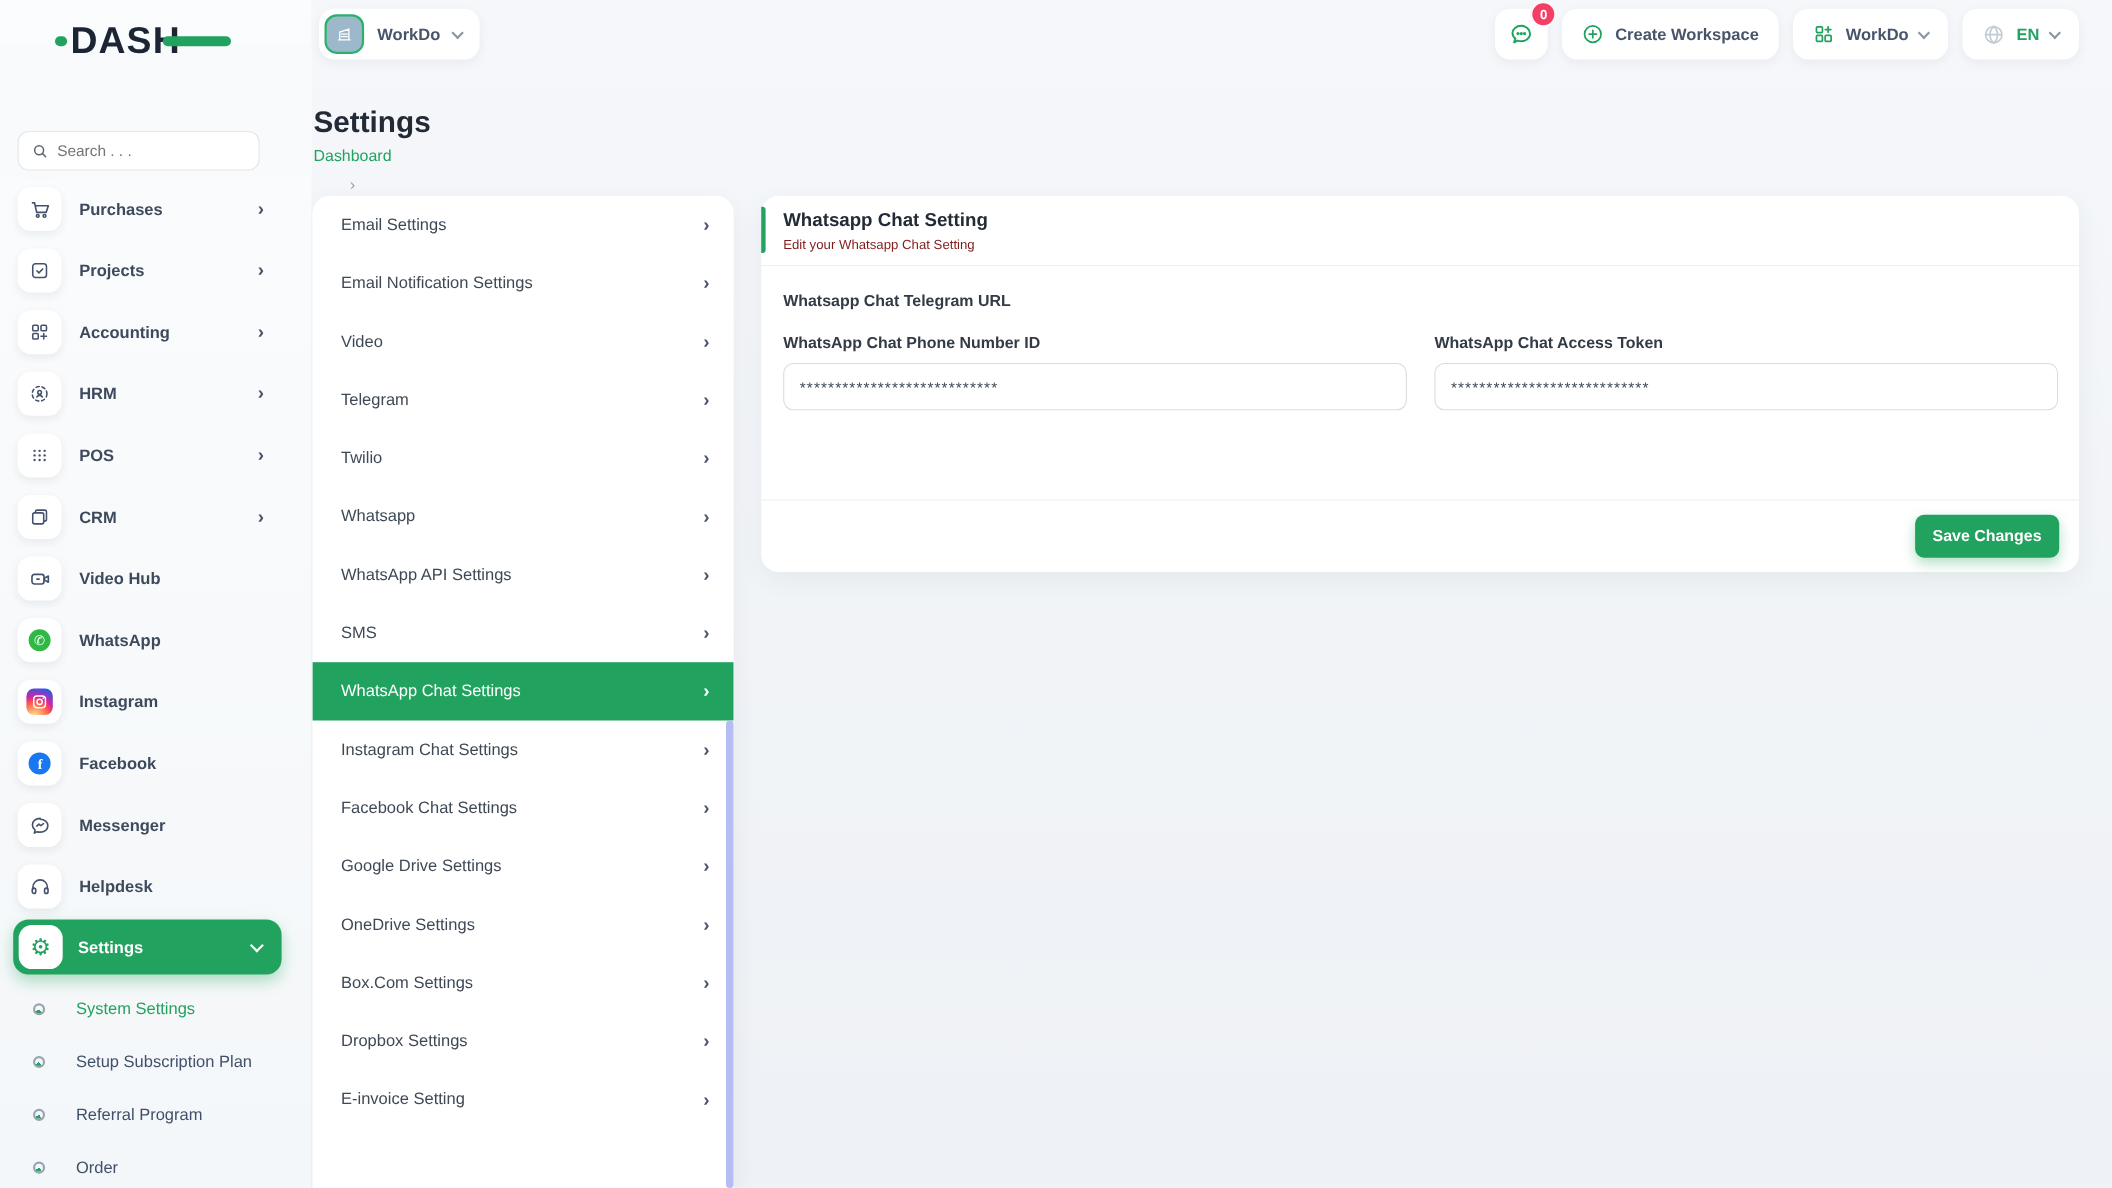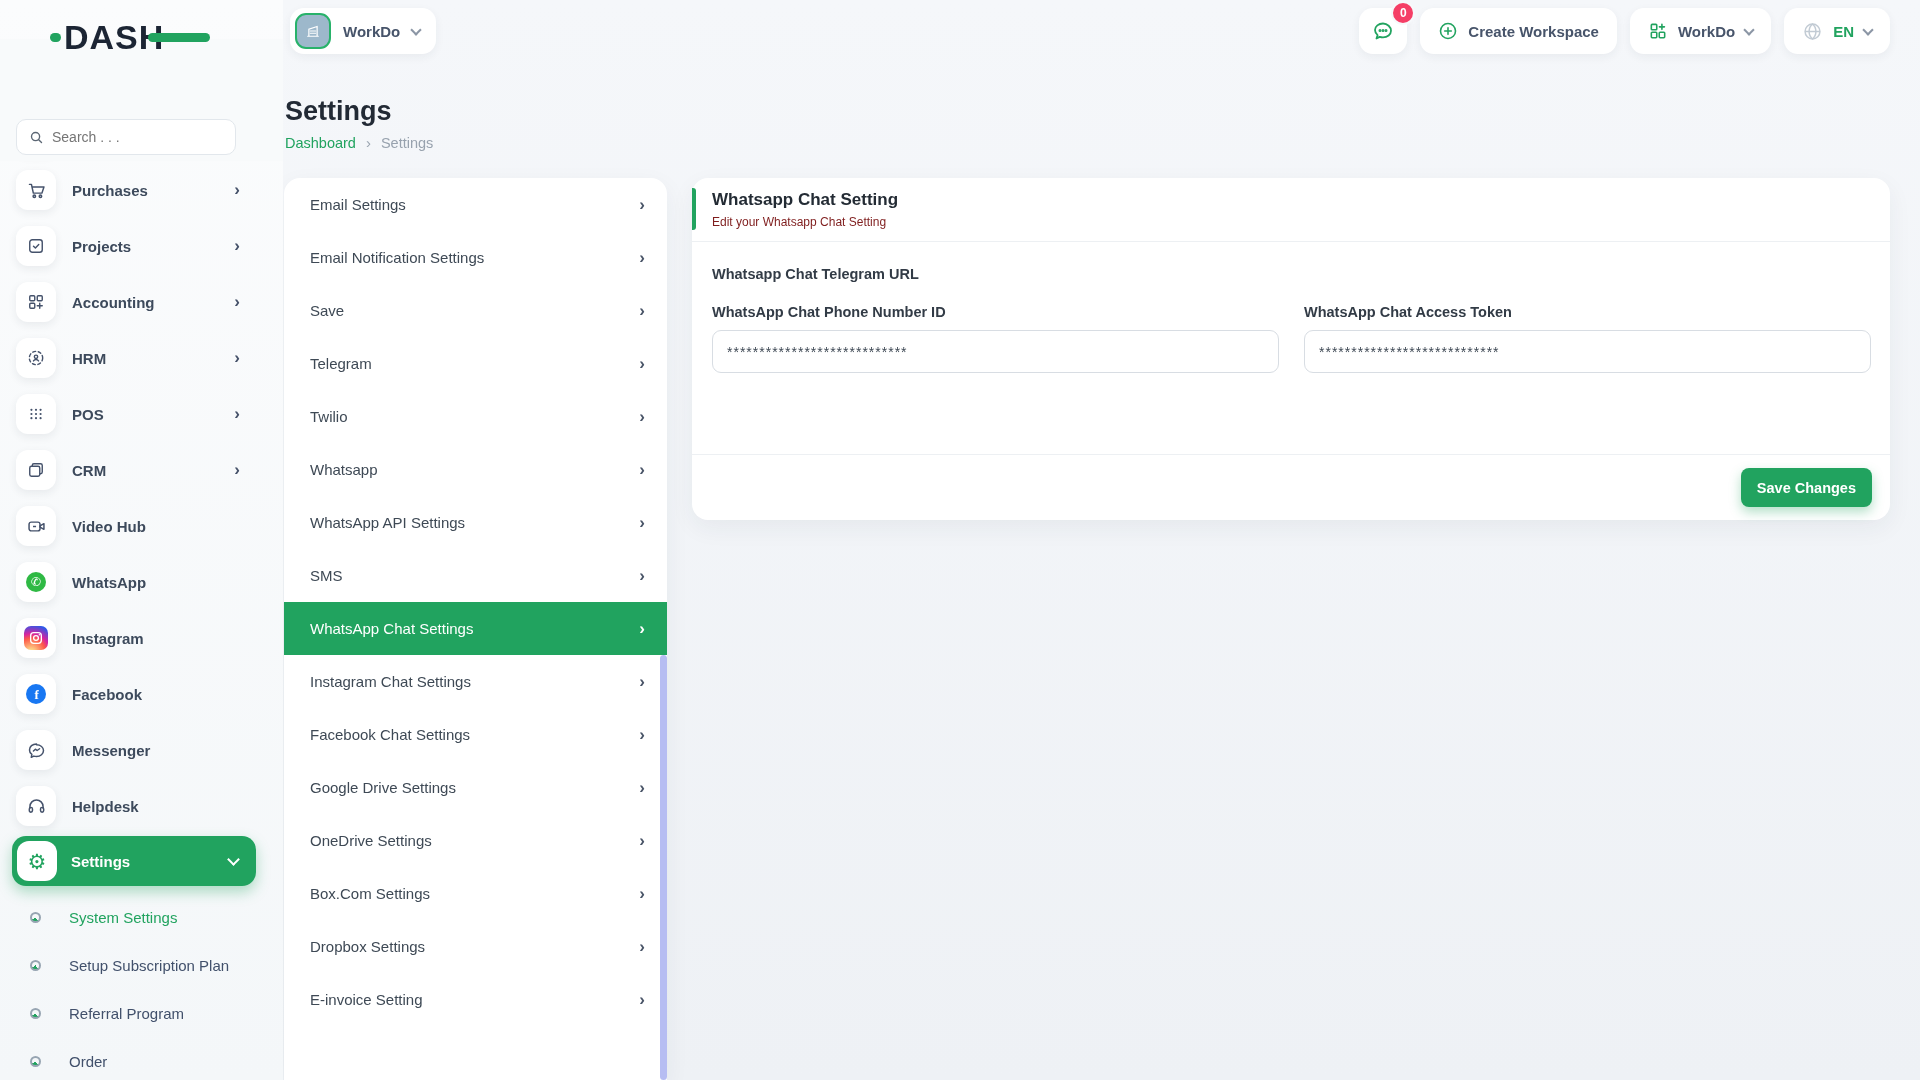--- a/index.html
+++ b/index.html
@@ -57,21 +57,21 @@
   .chat-badge { position:absolute; top:-7px; right:-8px; min-width:24px; height:24px; border-radius:50%;
                 background:#f53e66; color:#fff; font-size:12px; font-weight:700; display:flex;
                 align-items:center; justify-content:center; border:2px solid #f7f9fb; }
   .top-pill { height:46px; background:#fff; border-radius:14px; box-shadow:0 3px 10px rgba(35,48,68,.06);
               display:flex; align-items:center; gap:10px; padding:0 18px; cursor:pointer; }
   .top-pill .lbl { font-size:15px; font-weight:600; color:#47546a; }
   .lbl-green { font-size:15px; font-weight:700; color:#21a35f; }
 
   
   .page-title { position:absolute; left:285px; top:96px; font-size:27px; font-weight:700; color:#222a35; }
-  .breadcrumb { position:absolute; left:285px; top:134px; font-size:14.5px; display:flex; align-items:center; gap:10px; }
+  .breadcrumb { position:absolute; left:285px; top:134px; font-size:14.5px; display:flex; align-items:center; gap:10px;flex-direction:column; }
   .bc-link { color:#21a35f; cursor:pointer; }
   .bc-sep { color:#9aa4b0; font-size:15px; }
   .bc-sep::before { content:"\203A"; }
   .bc-current { color:#98a2ae; }
 
   
   .nav-card { position:absolute; left:284px; top:178px; width:383px; height:902px; background:#fff;
               border-radius:16px 16px 0 0; box-shadow:0 8px 24px rgba(35,48,68,.06); overflow:hidden; }
   .nav-item { position:relative; height:53px; display:flex; align-items:center; padding:0 22px 0 26px; cursor:pointer; }
   .nav-item .nlabel { flex:1; font-size:15px; font-weight:400; color:#3e4955; }
@@ -383,21 +383,21 @@
   <aside class="nav-card">
     <div class="nav-item">
         <span class="nlabel">Email Settings</span>
         <span class="nchev chev-r"></span>
       </div>
     <div class="nav-item">
         <span class="nlabel">Email Notification Settings</span>
         <span class="nchev chev-r"></span>
       </div>
     <div class="nav-item">
-        <span class="nlabel">Save</span>
+        <span class="nlabel">Video</span>
         <span class="nchev chev-r"></span>
       </div>
     <div class="nav-item">
         <span class="nlabel">Telegram</span>
         <span class="nchev chev-r"></span>
       </div>
     <div class="nav-item">
         <span class="nlabel">Twilio</span>
         <span class="nchev chev-r"></span>
       </div>

